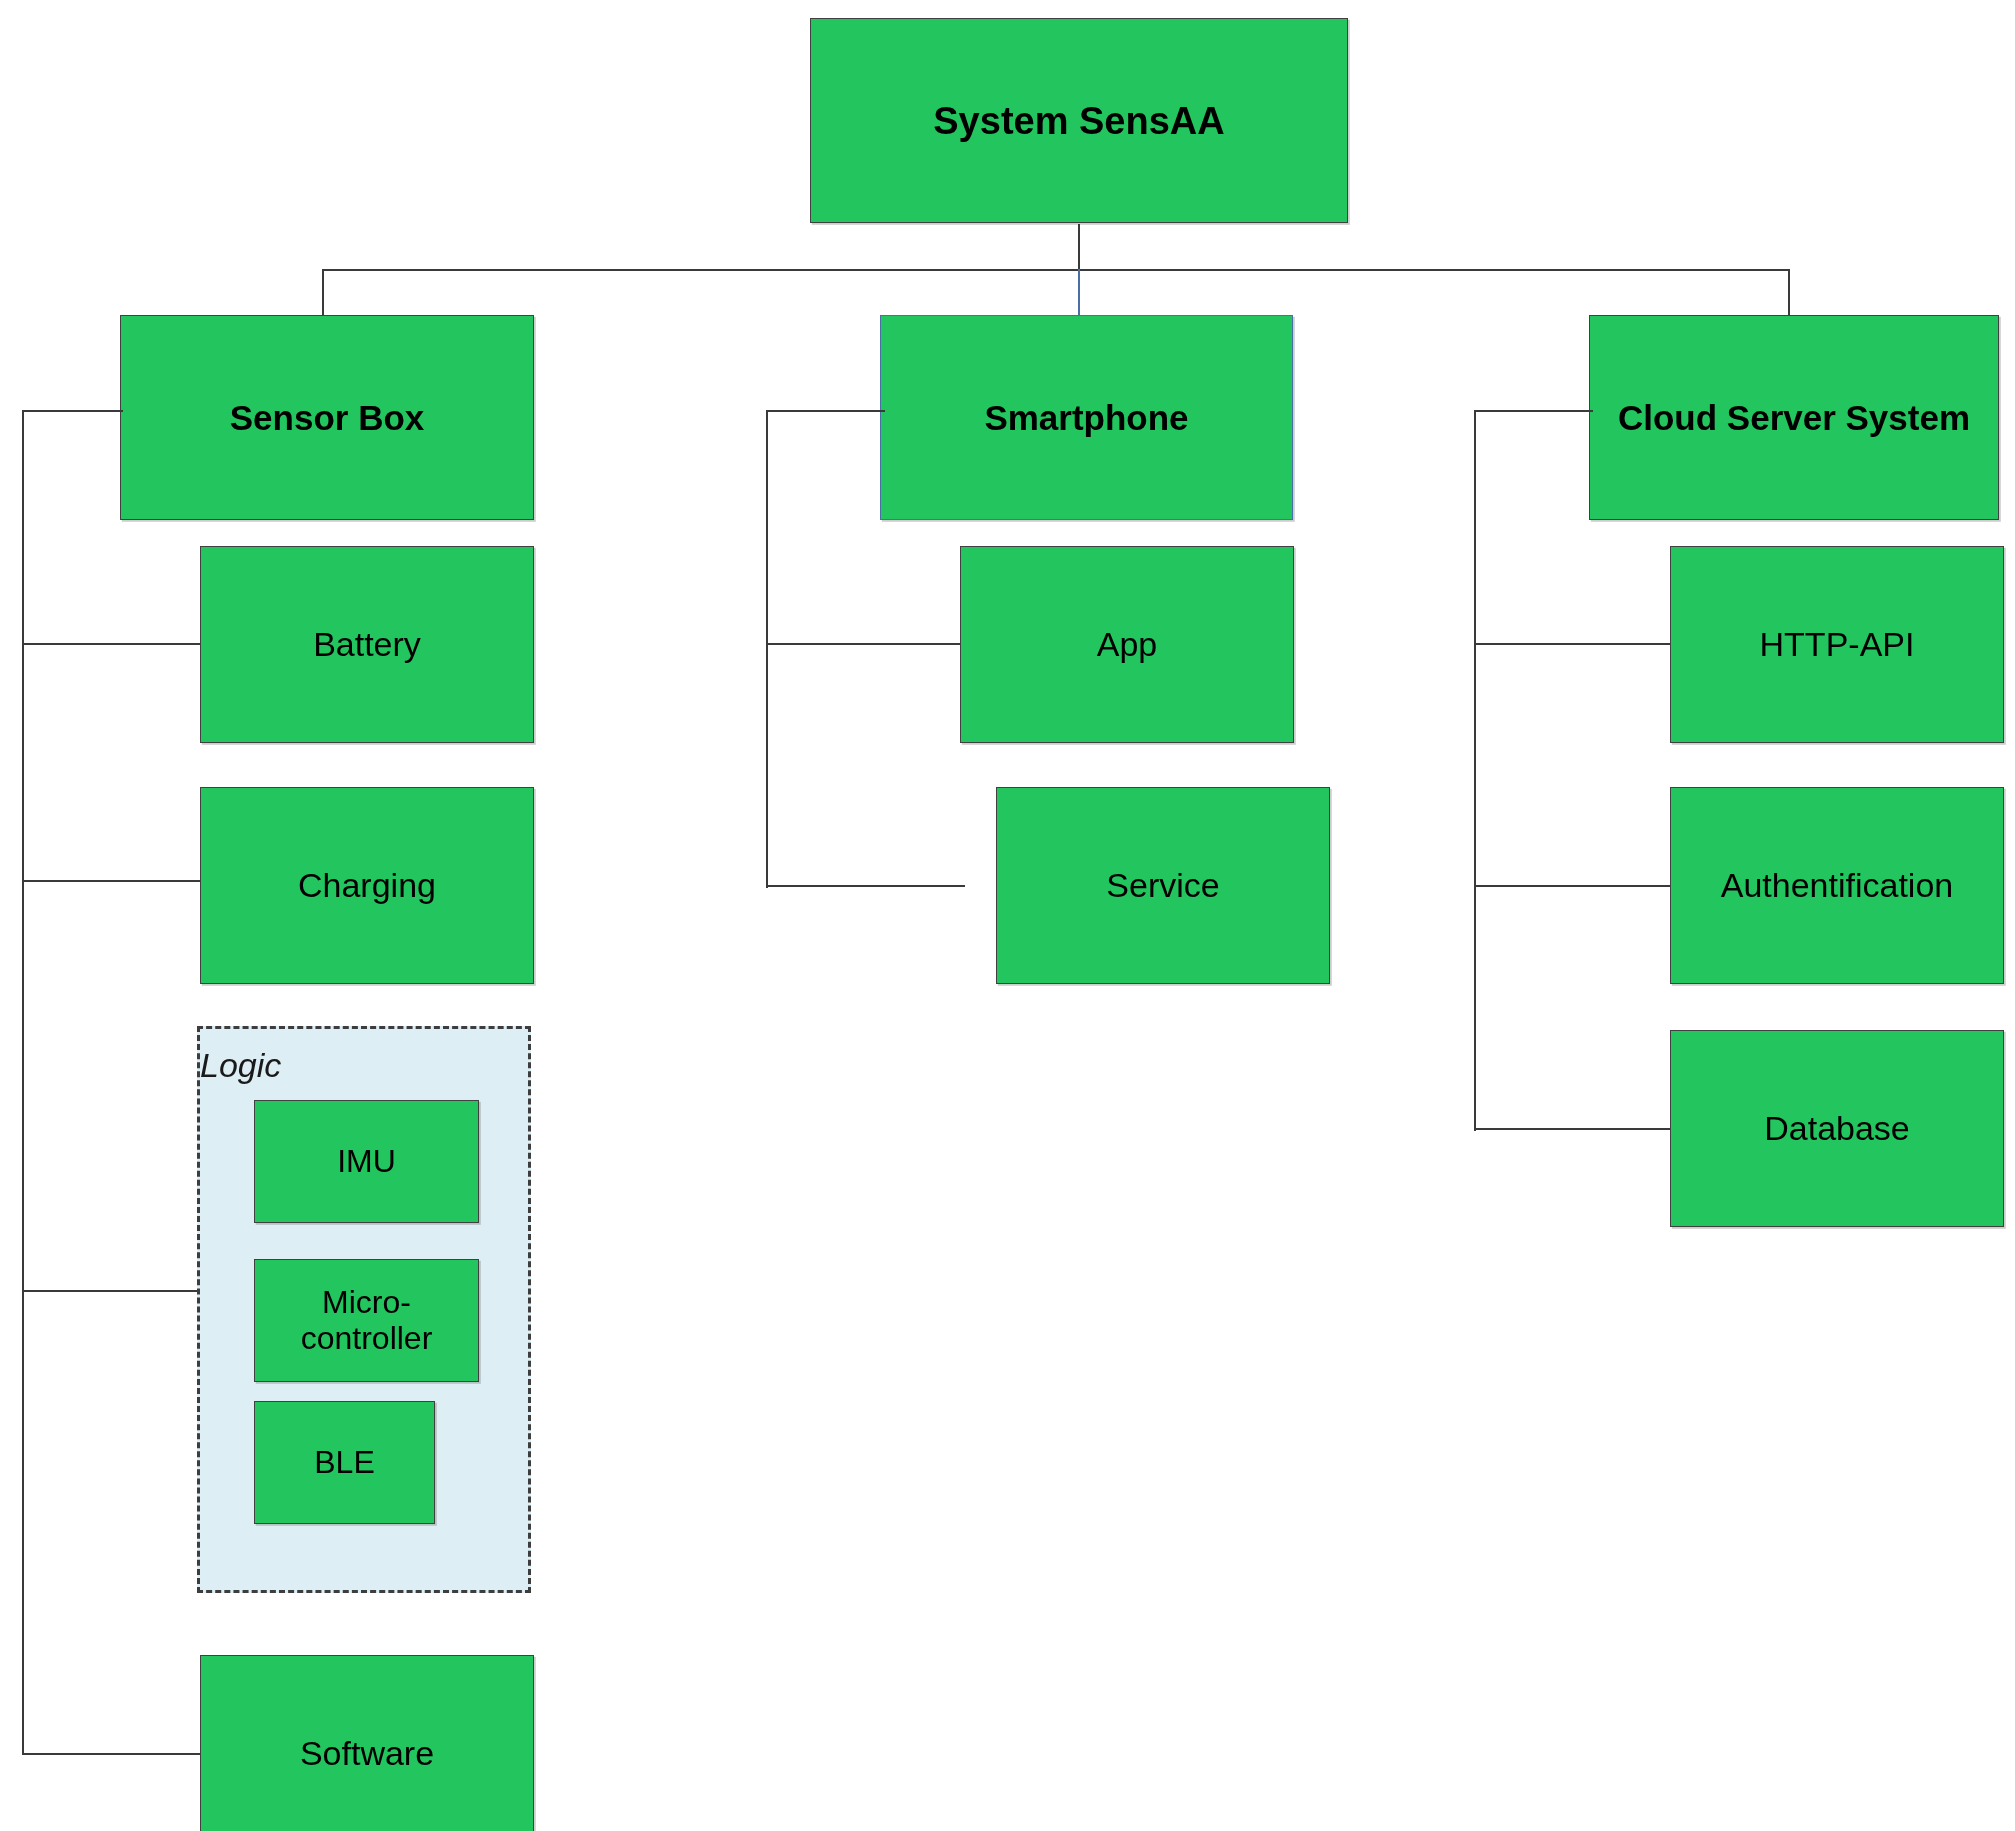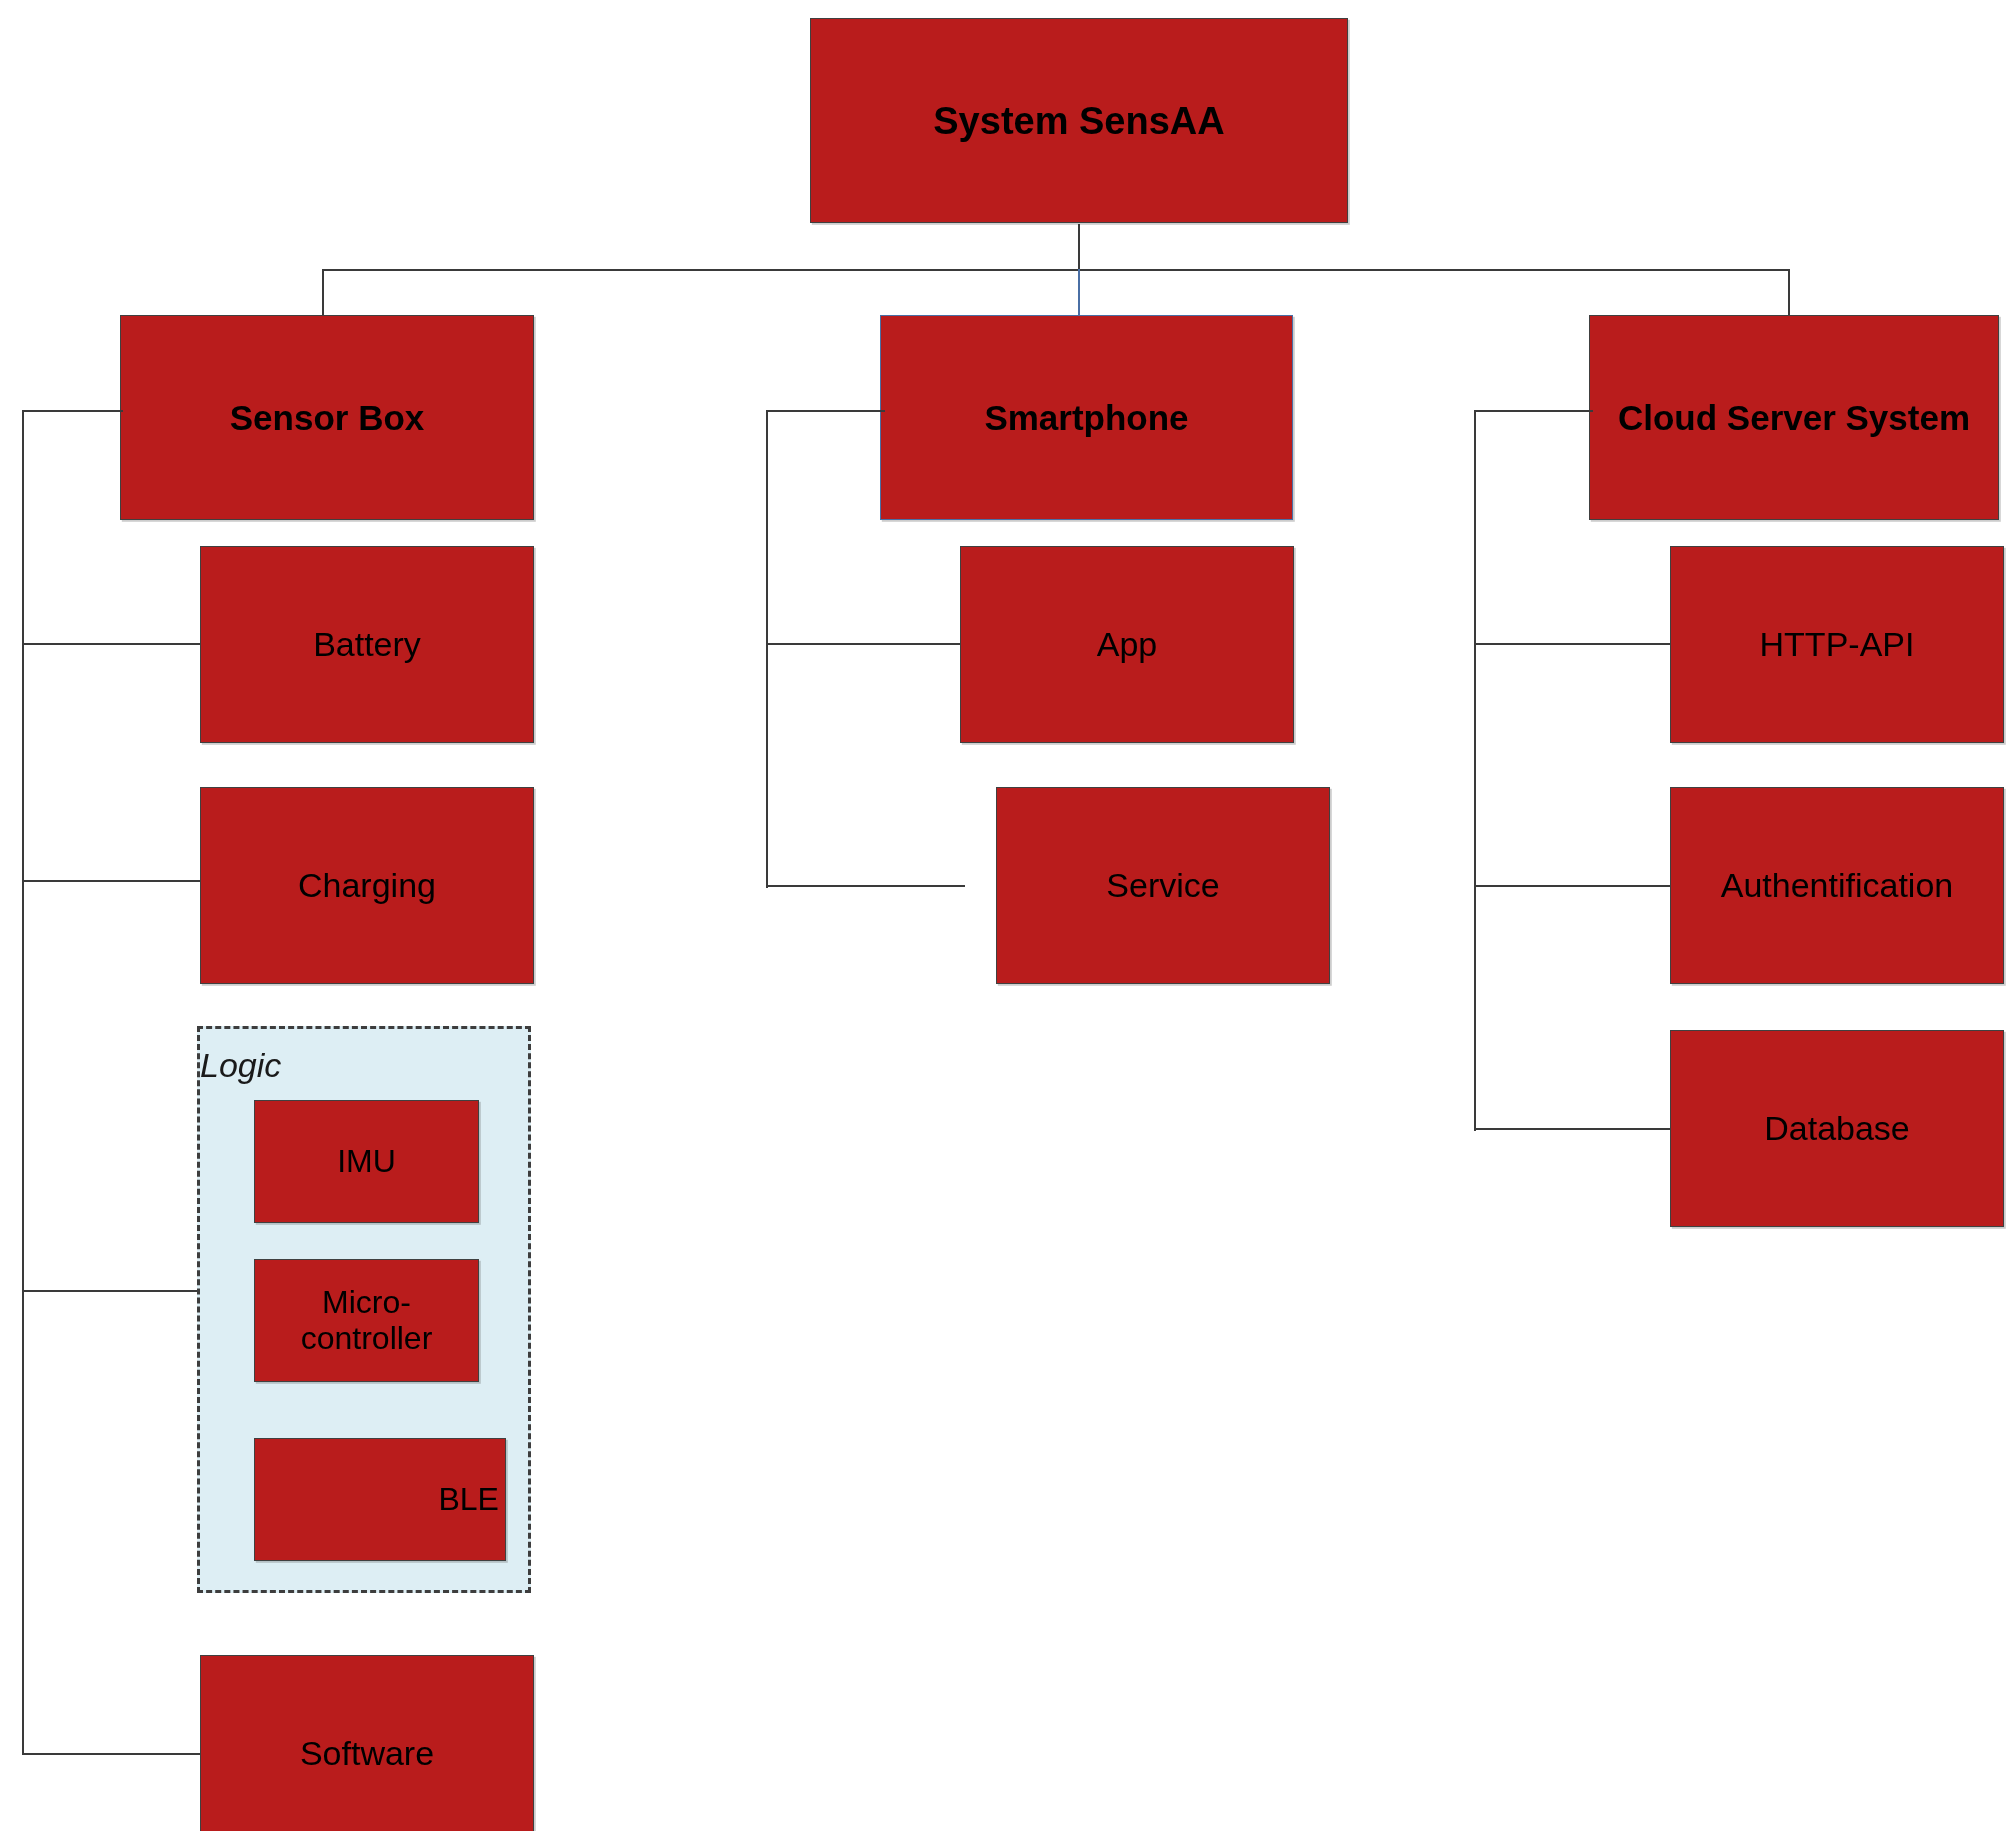--- a/index.html
+++ b/index.html
@@ -12,21 +12,21 @@
     width: 2015px;
     height: 1831px;
     background: #ffffff;
     font-family: "Liberation Sans", sans-serif;
     overflow: hidden;
   }
   
   .node {
     position: absolute;
     box-sizing: border-box;
-    background: #b91c1c;
+    background: #22c55e;
     border: 1.8px solid #404040;
     display: flex;
     align-items: center;
     justify-content: center;
     text-align: center;
     color: #000000;
     line-height: 1.12;
     box-shadow: 1.8px 1.8px 0 0 rgba(90,90,90,0.30);
   }
   .node .lbl { display: block; padding: 0 6.1px; }
@@ -104,21 +104,21 @@
 
     <div class="node level3" style="left:54px; top:71px; width:225px; height:123px;">
       <span class="lbl">IMU</span>
     </div>
 
     <div class="node level3" style="left:54px; top:230px; width:225px; height:123px; white-space:pre-line;">
       <span class="lbl">Micro-
 controller</span>
     </div>
 
-    <div class="node level3" style="left:54px; top:409px; width:252px; height:123px;justify-content:flex-end;">
+    <div class="node level3" style="left:54px; top:372px; width:181px; height:123px;">
       <span class="lbl">BLE</span>
     </div>
   </div>
 
   <div class="node level2" style="left:200px; top:1655px; width:334px; height:197px;">
     <span class="lbl">Software</span>
   </div>
 
   <div class="node level1 blue-border" style="left:880px; top:315px; width:413px; height:205px;">
     <span class="lbl">Smartphone</span>

